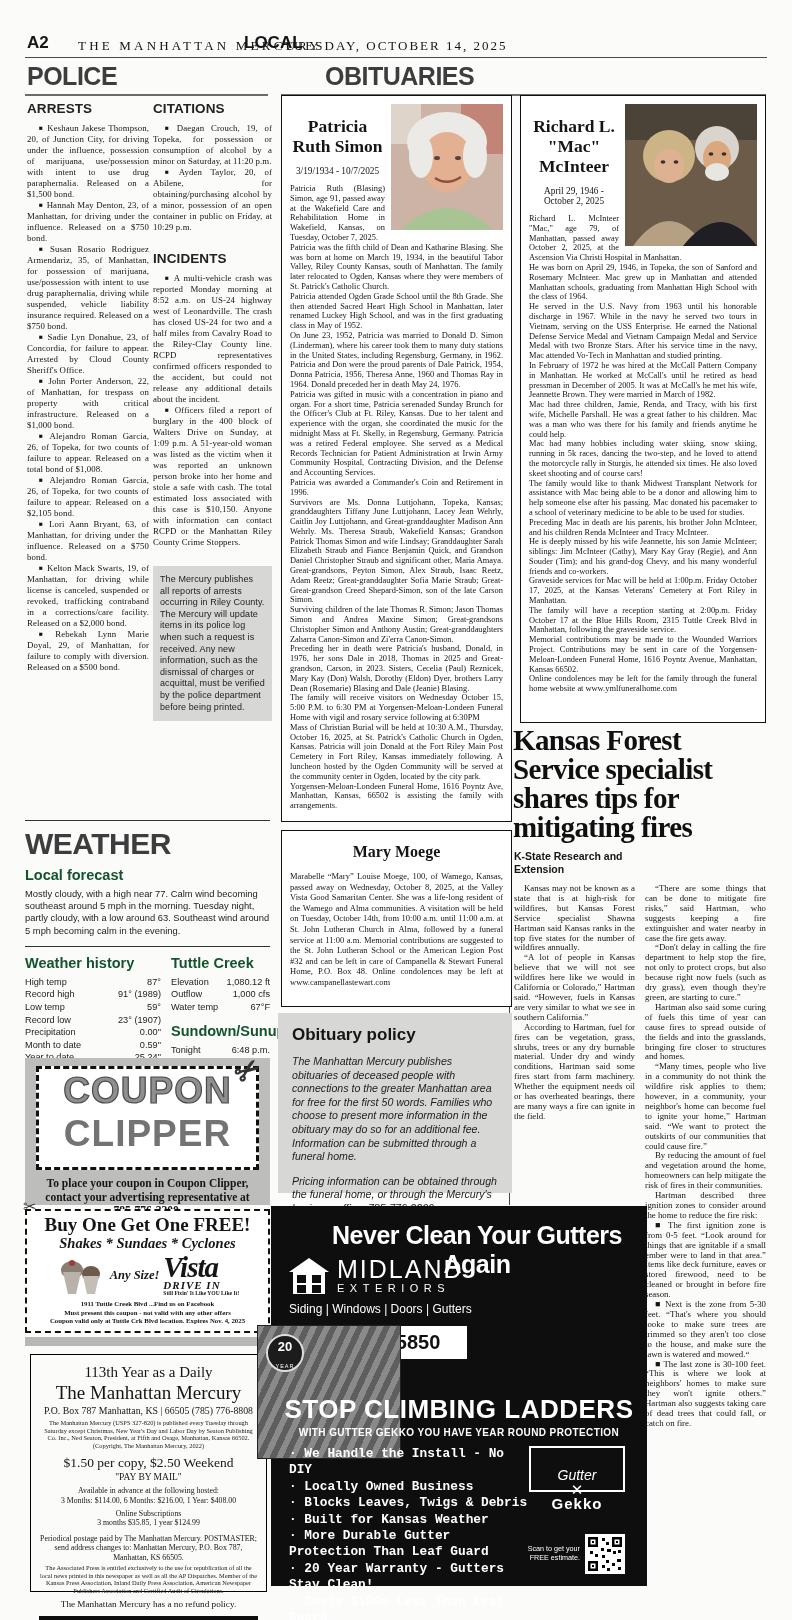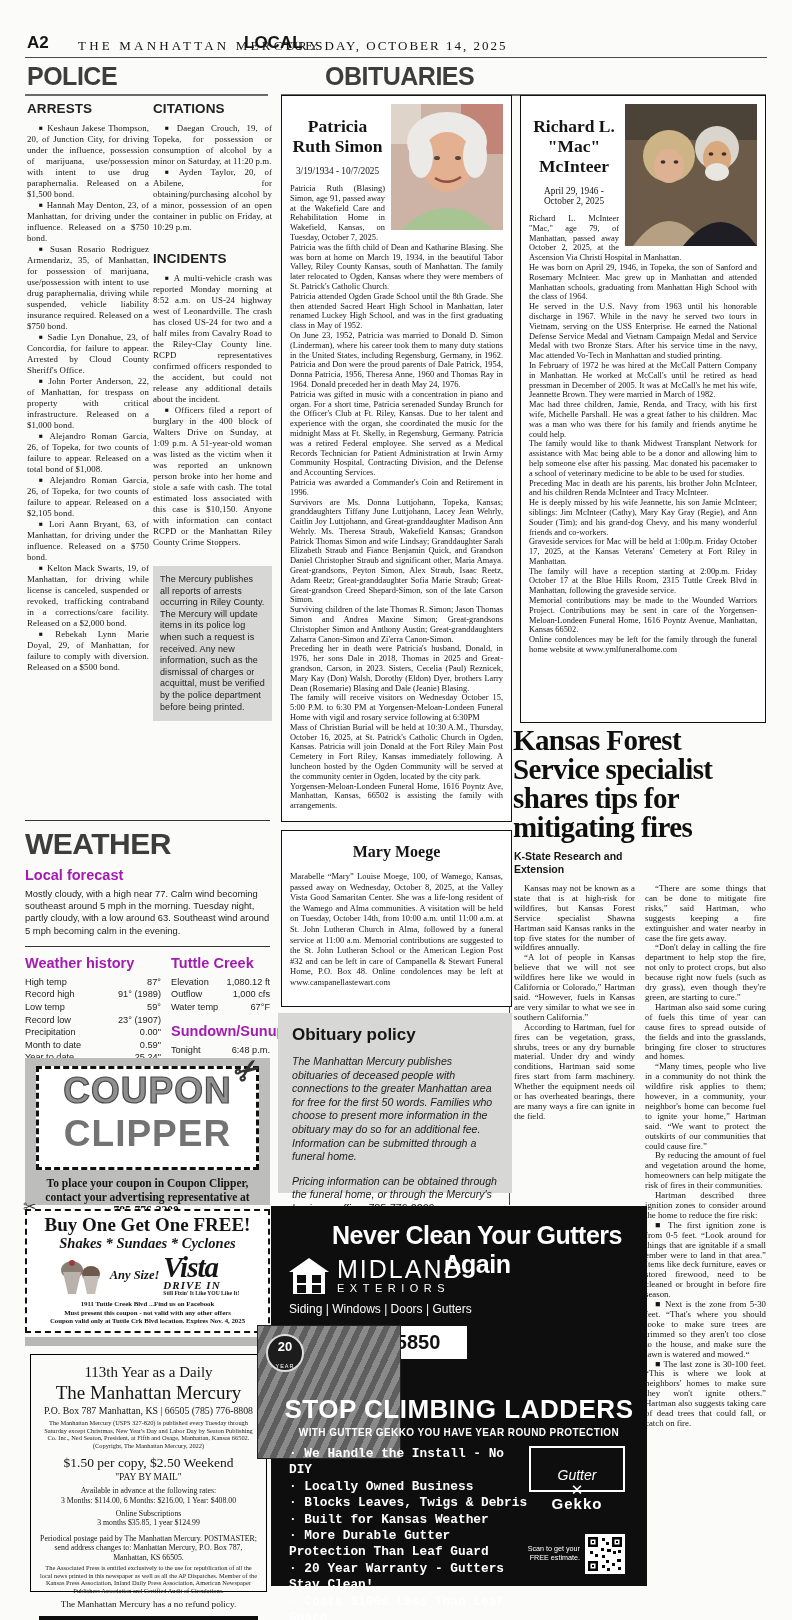--- a/index.html
+++ b/index.html
@@ -34,21 +34,21 @@
   .obit-body p{margin:0;font-size:8.4px;line-height:9.8px;text-align:justify;}
   
   .mary-name{font-weight:bold;font-size:16px;text-align:center;margin:4px 0 10px;}
   .policy-box{background:#d7d7d5;padding:12px 14px;box-sizing:border-box;}
   .policy-title{font-family:"Liberation Sans",sans-serif;font-weight:bold;font-size:17px;margin:0 0 10px;}
   .policy-box p{font-family:"Liberation Sans",sans-serif;font-style:italic;font-size:10.6px;
                 line-height:13.6px;margin:0 0 11px;color:#1d1d1d;}
   
   .weather{border-top:1.5px solid #333;padding-top:4px;font-family:"Liberation Sans",sans-serif;}
   .weather-title{font-weight:bold;font-size:30px;color:#3d3d3d;letter-spacing:-0.5px;margin:2px 0 6px;}
-  .w-sub{font-weight:bold;font-size:14.5px;margin:0 0 5px;color:#a21caf;}
+  .w-sub{font-weight:bold;font-size:14.5px;margin:0 0 5px;color:#14532d;}
   .w-fc{font-size:9.4px;line-height:12.2px;margin:0;color:#1c1c1c;}
   .w-div{border-top:1.2px solid #333;margin:9px 0 8px;}
   .wrow{display:flex;justify-content:space-between;font-size:9.2px;line-height:12.6px;color:#1c1c1c;}
   
   .coupon-outer{background:#bdbdbb;padding:8px 11px;box-sizing:border-box;}
   .coupon-inner{position:relative;background:#fff;border:3px dashed #111;height:98px;text-align:center;
                 font-family:"Liberation Sans",sans-serif;font-weight:bold;}
   .coupon-w1{font-size:37px;letter-spacing:1px;color:#8f8f8f;line-height:44px;
              -webkit-text-stroke:1.2px #4a4a4a;}
   .coupon-w2{font-size:37px;letter-spacing:1px;color:#737373;line-height:42px;}
@@ -207,20 +207,21 @@
       <ellipse cx="99" cy="50" rx="2.4" ry="1.8" fill="#3a2f28"></ellipse>
     </svg>
     <div class="obit-name">Richard L. "Mac" McInteer</div>
     <div class="obit-dates">April 29, 1946 - October 2, 2025</div>
     <div class="obit-body">
         <p>Richard L. McInteer "Mac," age 79, of Manhattan, passed away October 2, 2025, at the Ascension Via Christi Hospital in Manhattan.</p>
         <p>He was born on April 29, 1946, in Topeka, the son of Sanford and Rosemary McInteer. Mac grew up in Manhattan and attended Manhattan schools, graduating from Manhattan High School with the class of 1964.</p>
         <p>He served in the U.S. Navy from 1963 until his honorable discharge in 1967. While in the navy he served two tours in Vietnam, serving on the USS Enterprise. He earned the National Defense Service Medal and Vietnam Campaign Medal and Service Medal with two Bronze Stars. After his service time in the navy, Mac attended Vo-Tech in Manhattan and studied printing.</p>
         <p>In February of 1972 he was hired at the McCall Pattern Company in Manhattan. He worked at McCall's until he retired as head pressman in December of 2005. It was at McCall's he met his wife, Jeannette Brown. They were married in March of 1982.</p>
         <p>Mac had three children, Jamie, Renda, and Tracy, with his first wife, Michelle Parshall. He was a great father to his children. Mac was a man who was there for his family and friends anytime he could help.</p>
+        <p>Mac had many hobbies including water skiing, snow skiing, running in 5k races, dancing the two-step, and he loved to attend the motorcycle rally in Sturgis, he attended six times. He also loved skeet shooting and of course cars!</p>
         <p>The family would like to thank Midwest Transplant Network for assistance with Mac being able to be a donor and allowing him to help someone else after his passing. Mac donated his pacemaker to a school of veterinary medicine to be able to be used for studies.</p>
         <p>Preceding Mac in death are his parents, his brother John McInteer, and his children Renda McInteer and Tracy McInteer.</p>
         <p>He is deeply missed by his wife Jeannette, his son Jamie McInteer; siblings: Jim McInteer (Cathy), Mary Kay Gray (Regie), and Ann Souder (Tim); and his grand-dog Chevy, and his many wonderful friends and co-workers.</p>
         <p>Graveside services for Mac will be held at 1:00p.m. Friday October 17, 2025, at the Kansas Veterans' Cemetery at Fort Riley in Manhattan.</p>
         <p>The family will have a reception starting at 2:00p.m. Friday October 17 at the Blue Hills Room, 2315 Tuttle Creek Blvd in Manhattan, following the graveside service.</p>
         <p>Memorial contributions may be made to the Wounded Warriors Project. Contributions may be sent in care of the Yorgensen-Meloan-Londeen Funeral Home, 1616 Poyntz Avenue, Manhattan, Kansas 66502.</p>
         <p>Online condolences may be left for the family through the funeral home website at www.ymlfuneralhome.com</p>
       </div>
   </div>
 
@@ -364,21 +365,21 @@
 
   <div class="abs graystrip" style="left:25px;top:1337px;width:245px;height:9px;"></div>
 
   <div class="abs masthead" style="left:30px;top:1354px;width:237px;height:238px;">
     <div class="mh1">113th Year as a Daily</div>
     <div class="mh2">The Manhattan Mercury</div>
     <div class="mh3">P.O. Box 787 Manhattan, KS | 66505 (785) 776-8808</div>
     <div class="mh-fine">The Manhattan Mercury (USPS 327-820) is published every Tuesday through Saturday except Christmas, New Year's Day and Labor Day by Seaton Publishing Co. Inc., Ned Seaton, President, at Fifth and Osage, Manhattan, Kansas 66502. (Copyright, The Manhattan Mercury, 2022)</div>
     <div class="mh-price">$1.50 per copy, $2.50 Weekend</div>
     <div class="mh-pay">"PAY BY MAIL"</div>
-    <div class="mh-r">Available in advance at the following rates:</div>
+    <div class="mh-r">Available in advance at the following hosted:</div>
     <div class="mh-r" style="margin-top:0;">3 Months: $114.00, 6 Months: $216.00, 1 Year: $408.00</div>
     <div class="mh-r">Online Subscriptions</div>
     <div class="mh-r" style="margin-top:0;">3 months $35.85, 1 year $124.99</div>
     <div class="mh-post">Periodical postage paid by The Manhattan Mercury. POSTMASTER; send address changes to: Manhattan Mercury, P.O. Box 787, Manhattan, KS 66505.</div>
     <div class="mh-fine">The Associated Press is entitled exclusively to the use for republication of all the local news printed in this newspaper as well as all the AP Dispatches. Member of the Kansas Press Association, Inland Daily Press Association, American Newspaper Publishers Association and Certified Audit of Circulations.</div>
     <div class="mh-refund">The Manhattan Mercury has a no refund policy.</div>
     <div class="circ-bar">
       
       
     </div>

